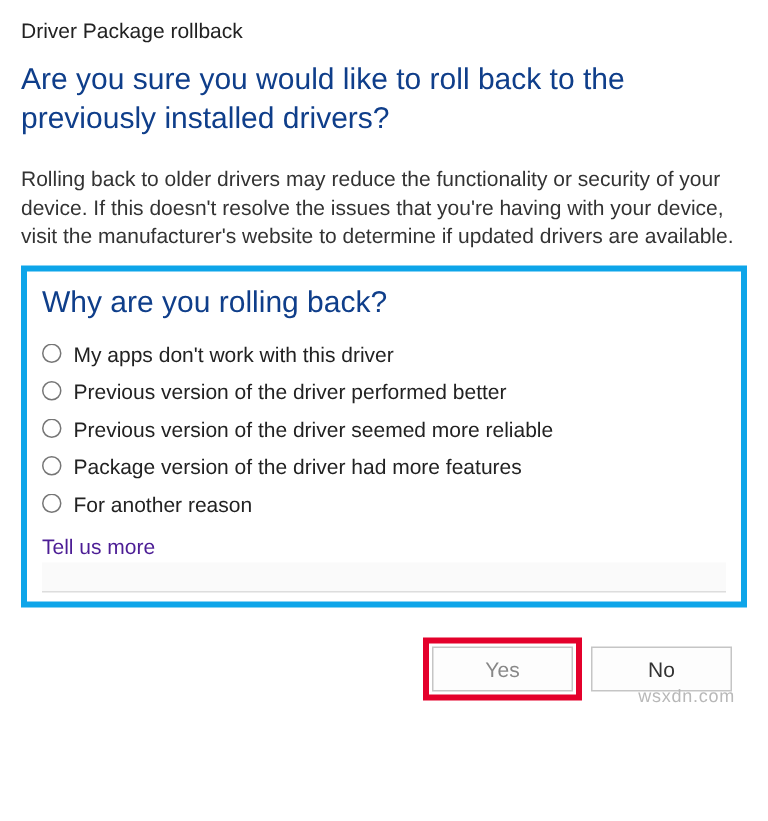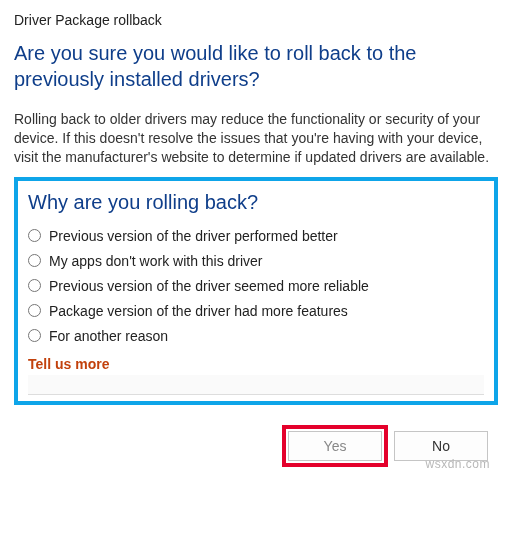--- a/index.html
+++ b/index.html
@@ -67,23 +67,22 @@
       accent-color: #0f3e8a;
       cursor: pointer;
     }
     .radio-label {
       font-size: 14px;
       color: #222;
       cursor: default;
     }
     .tell-more-label {
       font-size: 14px;
-      color: #c2410c;
+      color: #4c1d95;
       margin-bottom: 3px;
-      font-weight: bold;
     }
     .tell-more-input {
       width: 100%;
       height: 20px;
       border: none;
       border-bottom: 1px solid #ddd;
       background: #fafafa;
       font-size: 13px;
       padding: 2px 4px;
       outline: none;
@@ -136,25 +135,25 @@
   <div class="heading">Are you sure you would like to roll back to the previously installed drivers?</div>
 
   <div class="body-text">Rolling back to older drivers may reduce the functionality or security of your device. If this doesn't resolve the issues that you're having with your device, visit the manufacturer's website to determine if updated drivers are available.</div>
 
   <div class="highlight-box">
     <div class="sub-heading">Why are you rolling back?</div>
 
     <div class="radio-group">
       <label class="radio-row">
         <input type="radio" name="reason" class="radio-input" style="">
-        <span class="radio-label">Previous version of the driver performed better</span>
+        <span class="radio-label">My apps don't work with this driver</span>
       </label>
       <label class="radio-row">
         <input type="radio" name="reason" class="radio-input" style="">
-        <span class="radio-label">My apps don't work with this driver</span>
+        <span class="radio-label">Previous version of the driver performed better</span>
       </label>
       <label class="radio-row">
         <input type="radio" name="reason" class="radio-input" style="">
         <span class="radio-label">Previous version of the driver seemed more reliable</span>
       </label>
       <label class="radio-row">
         <input type="radio" name="reason" class="radio-input" style="">
         <span class="radio-label">Package version of the driver had more features</span>
       </label>
       <label class="radio-row">

